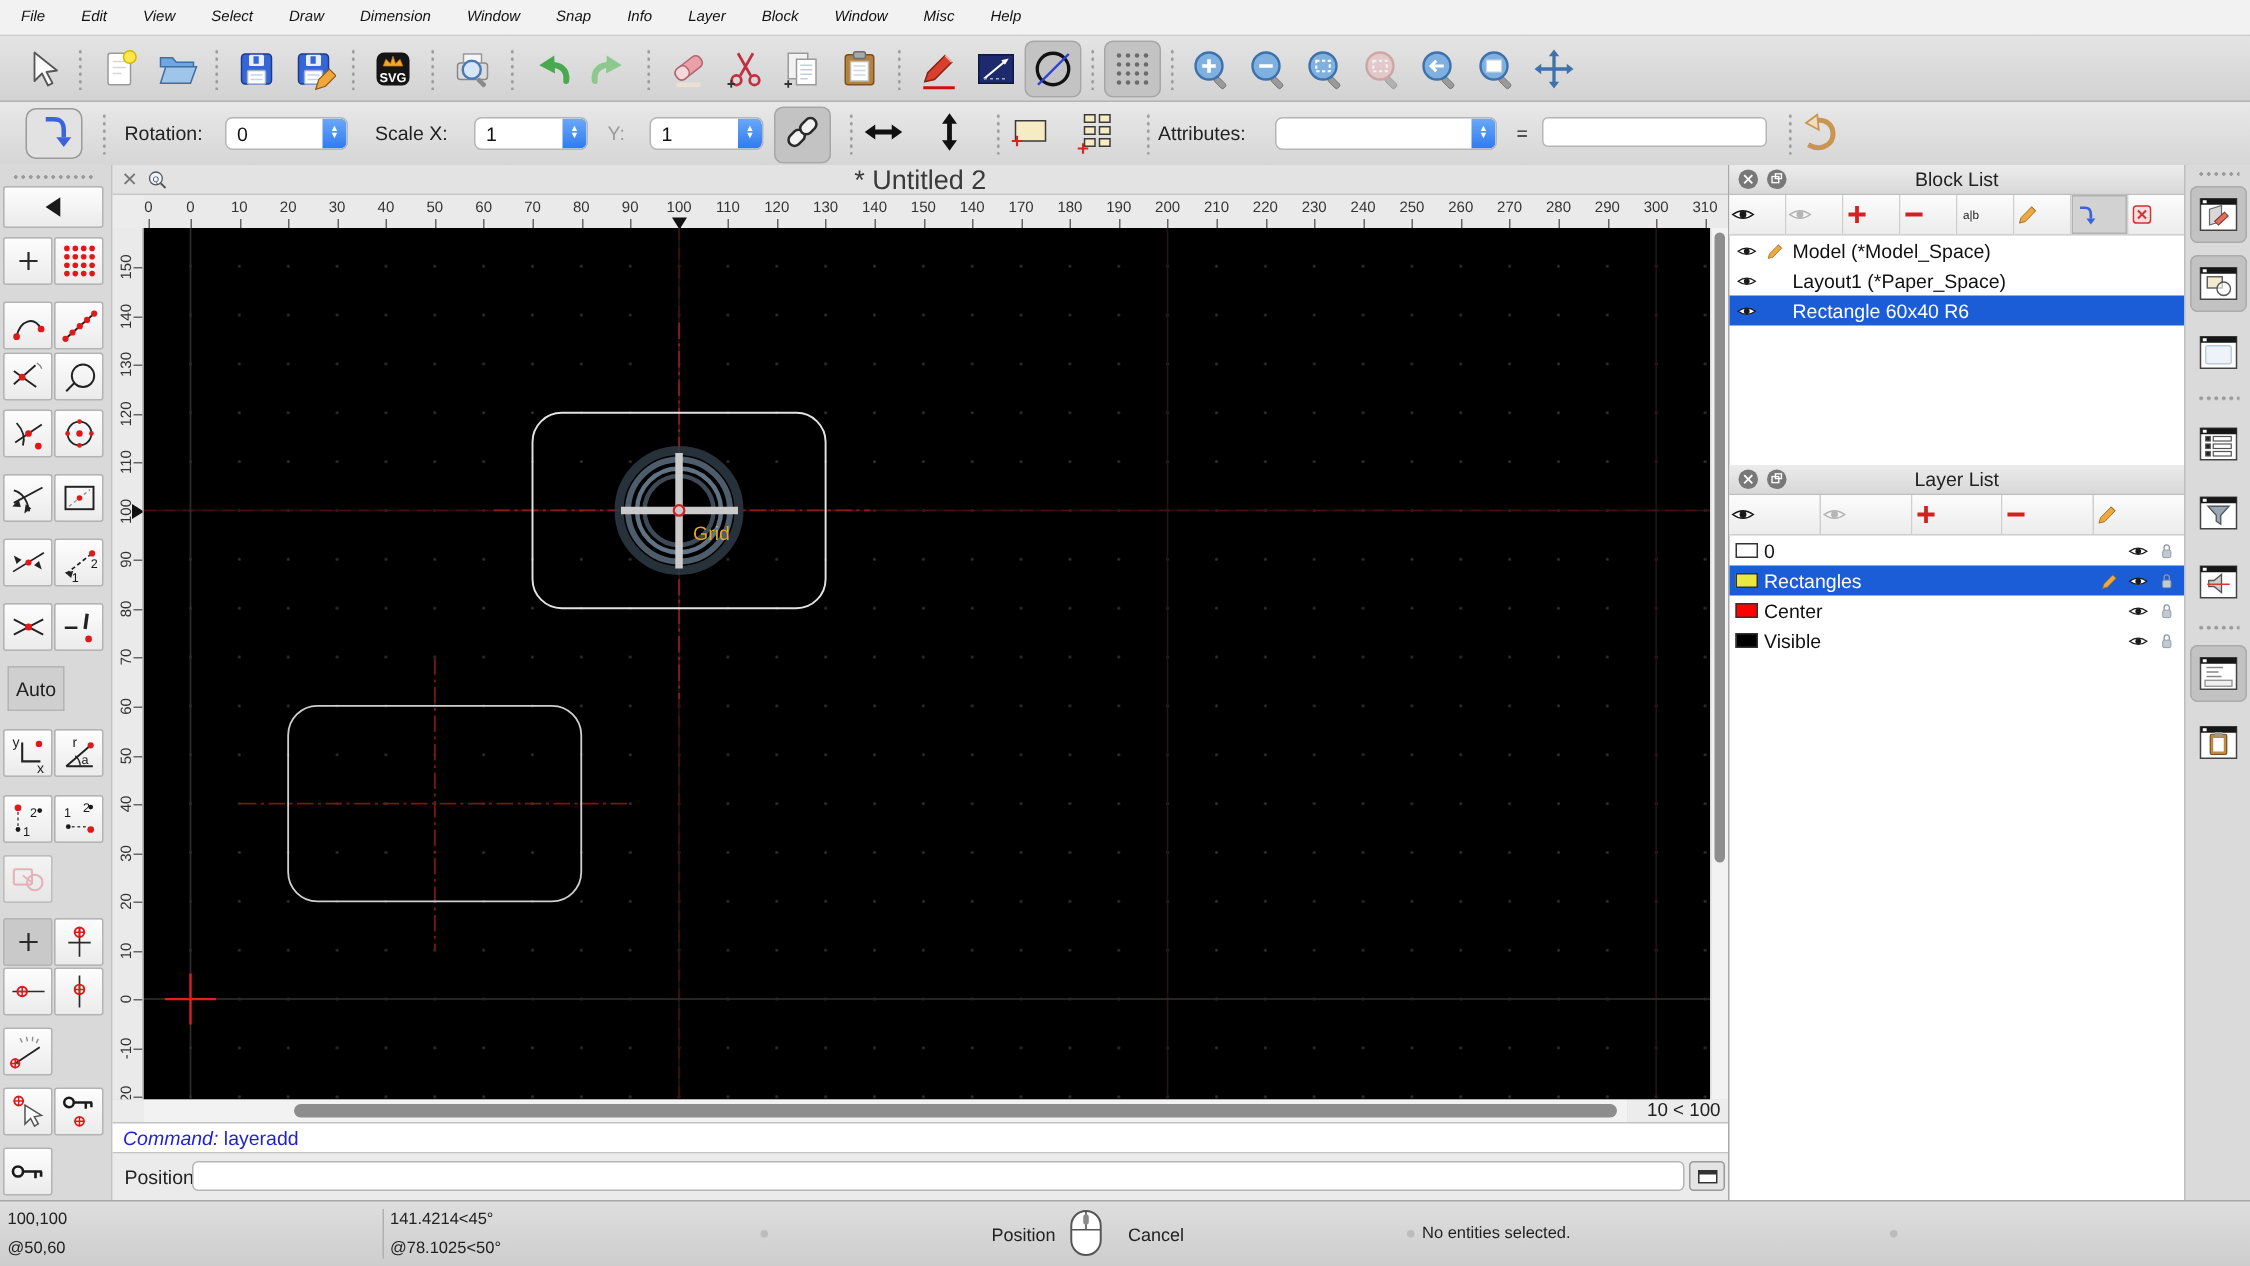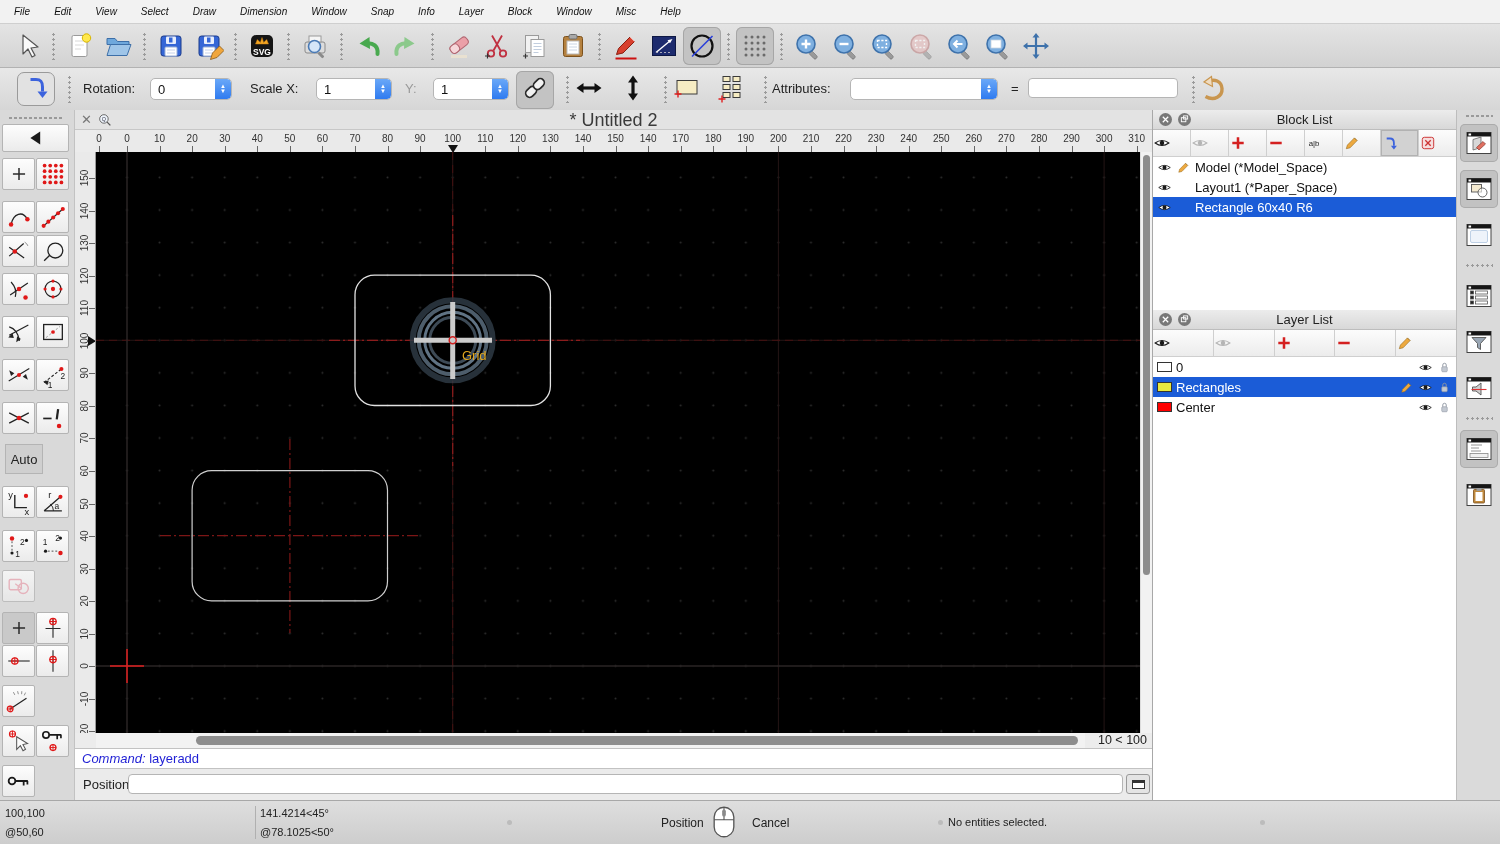--- a/index.html
+++ b/index.html
@@ -979,20 +979,33 @@
           <span class="grow"></span>
           <svg viewBox="0 0 30 30" width="15" height="15">
             <path d="M3.5 15q11.5-8.5 23 0q-11.5 8.5-23 0z" fill="#fff" stroke="#1a1a1a" stroke-width="1.7"></path>
             <circle cx="15" cy="15" r="3.8" fill="#1a1a1a"></circle>
           </svg>
           <svg viewBox="0 0 30 30" width="15" height="15">
             <rect x="9.5" y="13.5" width="11" height="10" rx="2" fill="#c3c9d2" stroke="#8e96a2" stroke-width="1.2"></rect>
             <path d="M11.5 13.5V10a3.5 3.5 0 017 0v3.5" fill="none" stroke="#8e96a2" stroke-width="1.8"></path>
           </svg>
         </div>
+        <div class="lrow">
+          <span class="swatch" style="background: rgb(0, 0, 0);"></span>
+          <span>Visible</span>
+          <span class="grow"></span>
+          <svg viewBox="0 0 30 30" width="15" height="15">
+            <path d="M3.5 15q11.5-8.5 23 0q-11.5 8.5-23 0z" fill="#fff" stroke="#1a1a1a" stroke-width="1.7"></path>
+            <circle cx="15" cy="15" r="3.8" fill="#1a1a1a"></circle>
+          </svg>
+          <svg viewBox="0 0 30 30" width="15" height="15">
+            <rect x="9.5" y="13.5" width="11" height="10" rx="2" fill="#c3c9d2" stroke="#8e96a2" stroke-width="1.2"></rect>
+            <path d="M11.5 13.5V10a3.5 3.5 0 017 0v3.5" fill="none" stroke="#8e96a2" stroke-width="1.8"></path>
+          </svg>
+        </div>
       </div>
   </div>
 
   <div class="dock abs" id="dock">
       <div class="dockdots"></div>
       <div class="dbtn pressed">
         <svg viewBox="0 0 30 30" width="30" height="30">
           <rect x="3" y="4.5" width="24" height="21" fill="#fff" stroke="#444"></rect>
           <rect x="3" y="4.5" width="24" height="4" fill="#161616"></rect>
           <rect x="4.5" y="5.5" width="2.6" height="2" fill="#fff"></rect>

